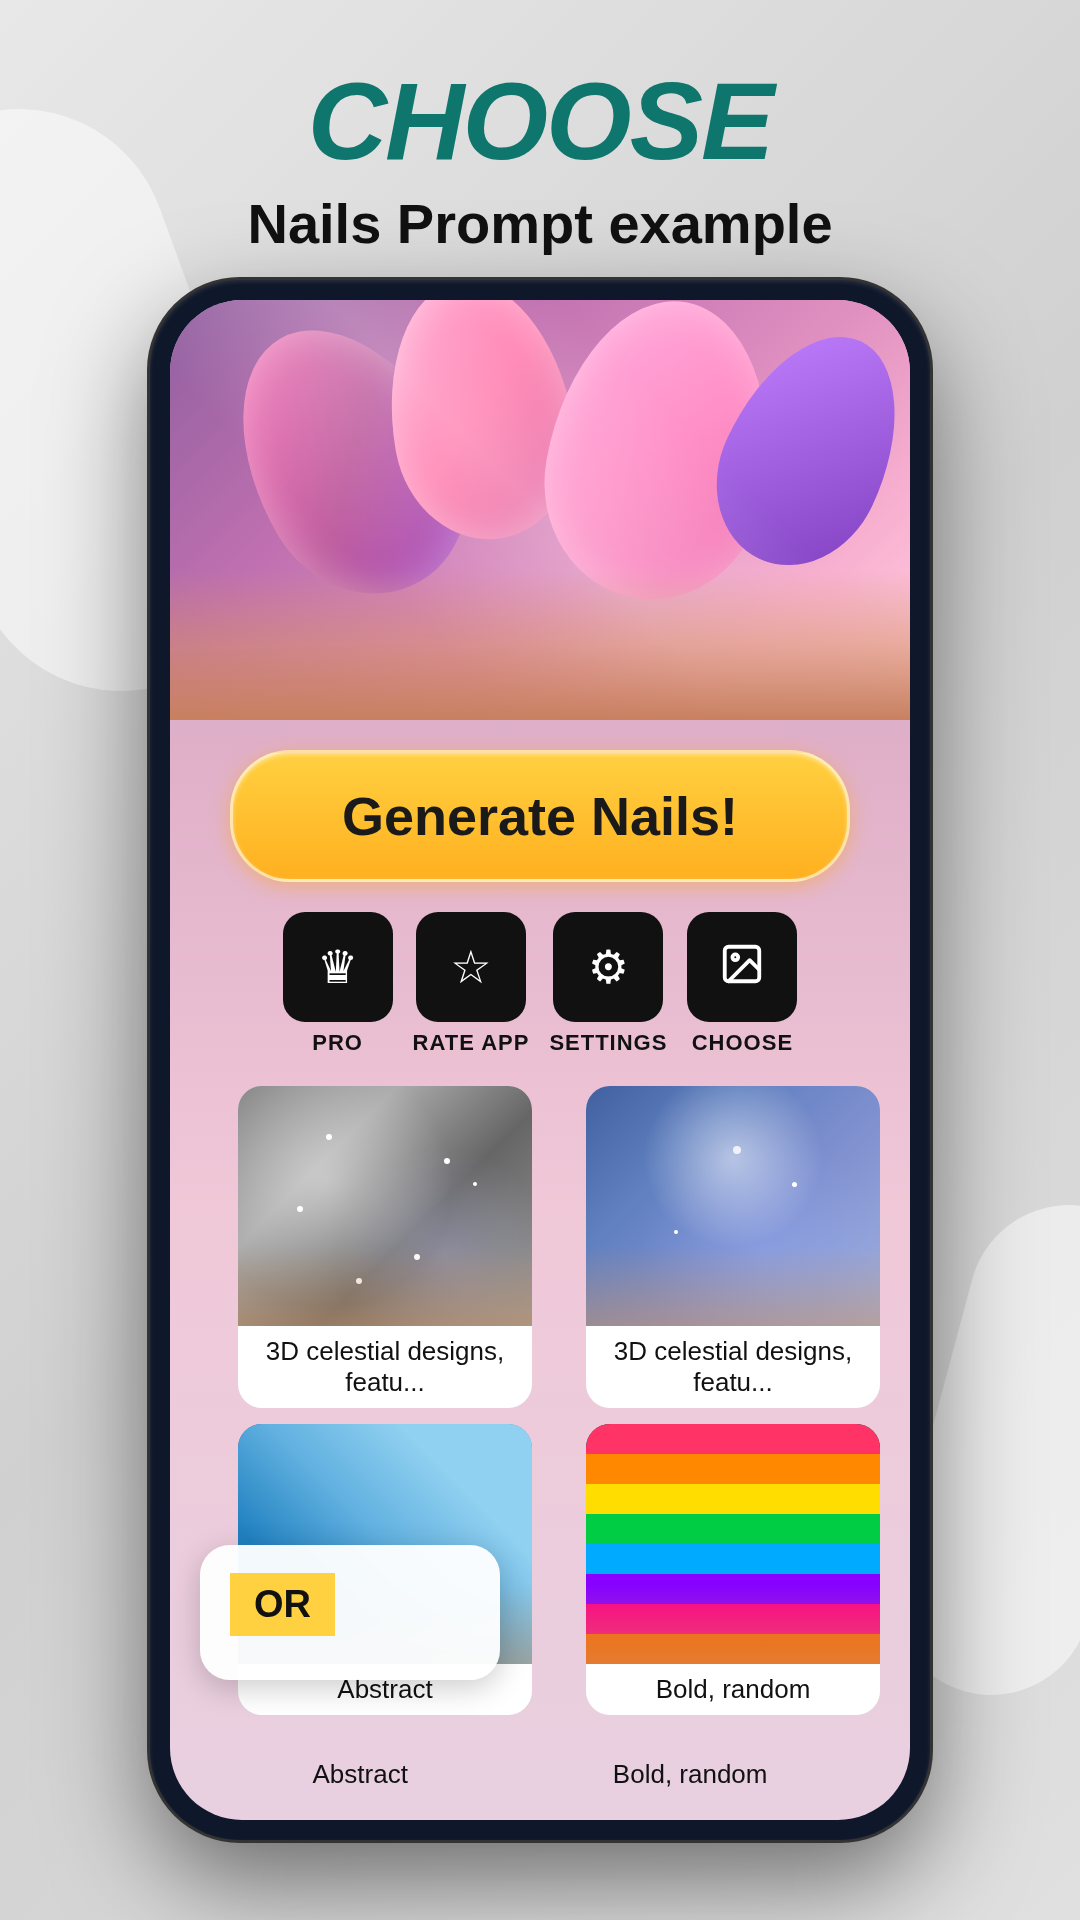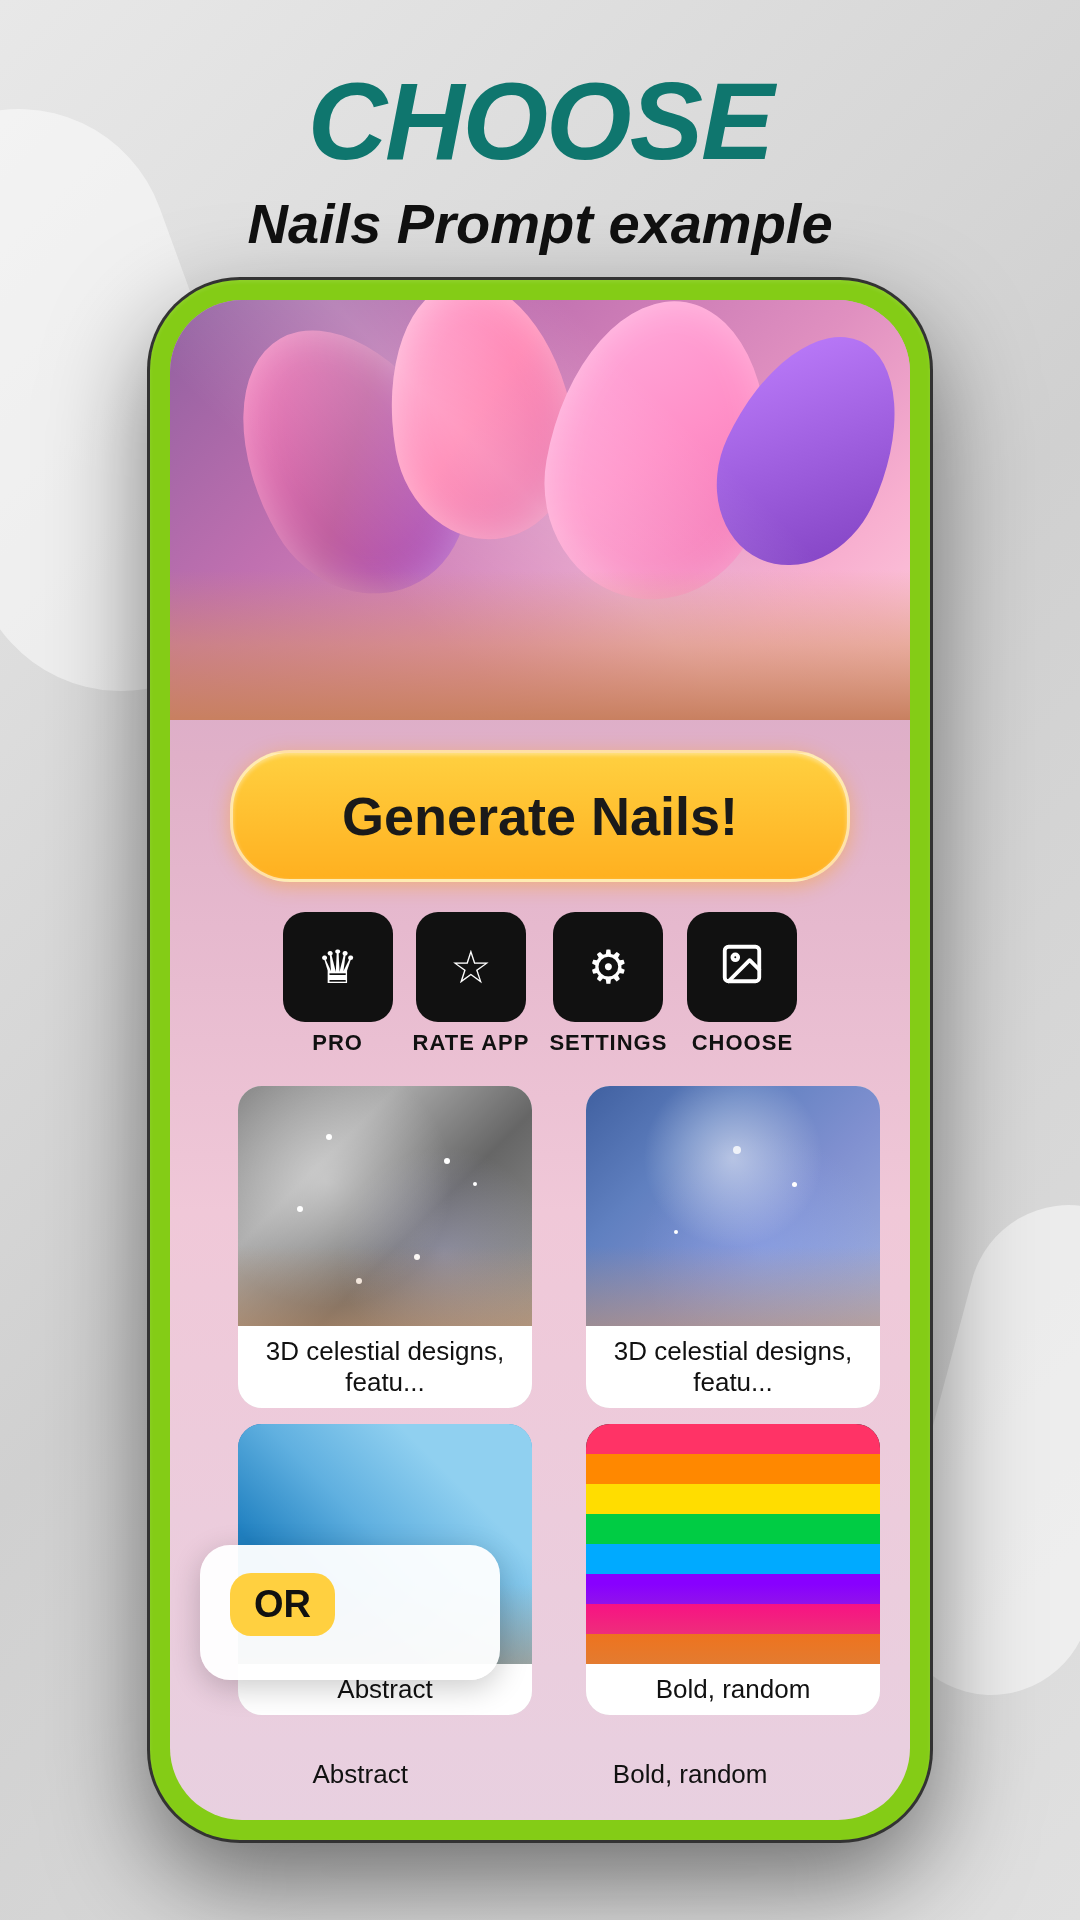--- a/index.html
+++ b/index.html
@@ -45,37 +45,36 @@
       line-height: 1.1;
       letter-spacing: -2px;
       font-style: italic;
     }
 
     .page-subtitle {
       font-size: 56px;
       font-weight: 700;
       color: #111;
       margin-top: 10px;
-      font-style: italic;
     }
 
     
     .phone-container {
       position: absolute;
       top: 280px;
       left: 50%;
       transform: translateX(-50%);
       width: 780px;
       height: 1560px;
     }
 
     .phone-shell {
       width: 780px;
       height: 1560px;
-      background: #84cc16;
+      background: #0f172a;
       border-radius: 90px;
       padding: 20px;
       box-shadow:
         0 0 0 3px #333,
         0 40px 100px rgba(0,0,0,0.5),
         inset 0 2px 4px rgba(255,255,255,0.1);
       position: relative;
     }
 
     .phone-screen {
@@ -296,21 +295,21 @@
       width: 300px;
       background: rgba(255,255,255,0.95);
       border-radius: 30px;
       padding: 28px 30px;
       box-shadow: 0 8px 30px rgba(0,0,0,0.2);
       z-index: 20;
     }
 
     .or-badge {
       background: #ffd040;
-      border-radius: 21px;
+      border-radius: 0;
       padding: 10px 24px;
       font-size: 38px;
       font-weight: 900;
       color: #111;
       display: inline-block;
       margin-bottom: 16px;
     }
 
     .or-text {
       font-size: 32px;

